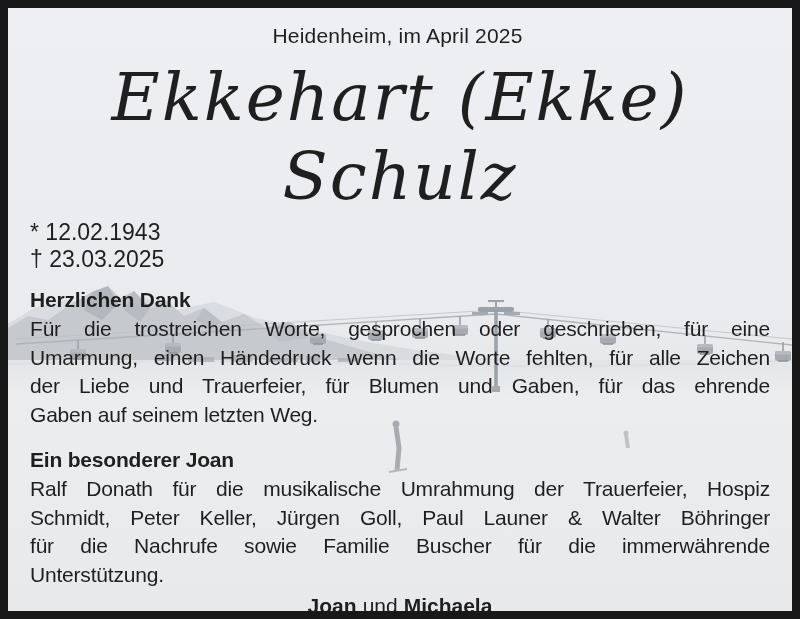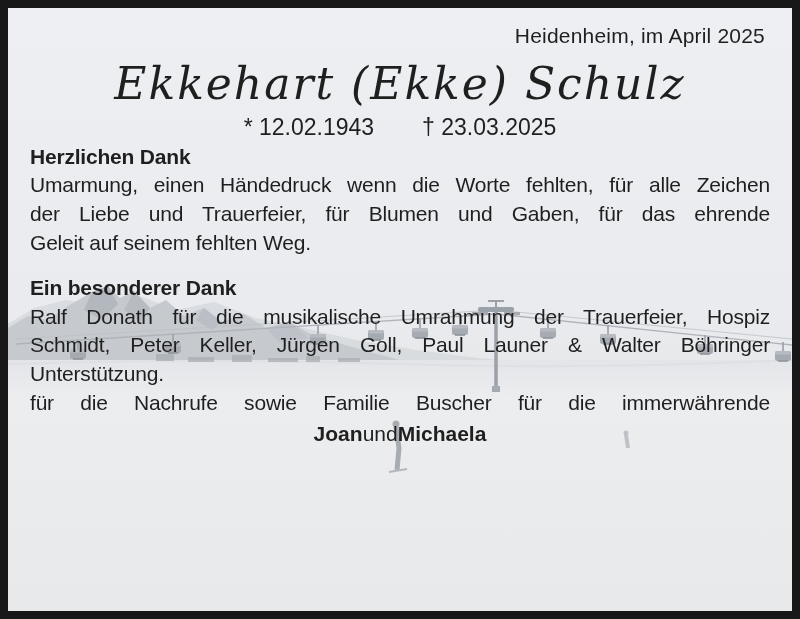--- a/index.html
+++ b/index.html
@@ -13,55 +13,56 @@
     font-family:"Liberation Sans", sans-serif;
     color:#1f1f1f;
   }
   .photo{position:absolute;inset:0;width:100%;height:100%;}
   .content{
     position:absolute;inset:0;
     padding:10px 22px 0 22px;
     box-sizing:border-box;
   }
   .dateline{
-    text-align:right;
+    text-align:center;
     font-size:21px;
     margin:6px 5px 0 0;
     letter-spacing:0.2px;
   }
   .title{
     text-align:center;
     font-family:"DejaVu Serif", serif;
     font-style:italic;
     font-weight:normal;
-    font-size:44px;
+    font-size:66px;
     line-height:1.2;
     margin:10px 0 0 0;
     letter-spacing:2px;
   }
   .dates{
     display:flex;
     justify-content:center;
-    gap:48px;
     font-size:23px;
     margin-top:3px;
+    flex-direction:column;
   }
   .section{
     font-size:21px;
     line-height:28.6px;
     letter-spacing:-0.2px;
   }
-  .section-1{margin-top:2px;}
+  .section-1{margin-top:13px;}
   .section-2{margin-top:17px;}
   .sec-heading{font-weight:bold;}
   .jline{text-align:justify;text-align-last:justify;}
   .jline.last{text-align:justify;text-align-last:left;}
   .signature{
     display:flex;
     justify-content:center;
+    gap:6px;
     font-size:21px;
     margin-top:5px;
   }
   .sig-name{font-weight:bold;}
 </style>
 </head>
 <body>
 
 <div class="frame">
 
@@ -154,33 +155,34 @@
     <h1 class="title">Ekkehart (Ekke) Schulz</h1>
 
     <div class="dates">
       <span>* 12.02.1943</span>
       <span>† 23.03.2025</span>
     </div>
 
     <div class="section section-1">
       <div class="sec-heading">Herzlichen Dank</div>
       <div>
+          <div class="jline">Für die trostreichen Worte, gesprochen oder geschrieben, für eine</div>
           <div class="jline">Umarmung, einen Händedruck wenn die Worte fehlten, für alle Zeichen</div>
           <div class="jline">der Liebe und Trauerfeier, für Blumen und Gaben, für das ehrende</div>
-          <div class="jline last">Geleit auf seinem fehlten Weg.</div>
+          <div class="jline last">Gaben auf seinem letzten Weg.</div>
         </div>
     </div>
 
     <div class="section section-2">
-      <div class="sec-heading">Ein besonderer Dank</div>
+      <div class="sec-heading">Ein besonderer Joan</div>
       <div>
           <div class="jline">Ralf Donath für die musikalische Umrahmung der Trauerfeier, Hospiz</div>
           <div class="jline">Schmidt, Peter Keller, Jürgen Goll, Paul Launer &amp; Walter Böhringer</div>
+          <div class="jline">für die Nachrufe sowie Familie Buscher für die immerwährende</div>
           <div class="jline last">Unterstützung.</div>
-          <div class="jline">für die Nachrufe sowie Familie Buscher für die immerwährende</div>
         </div>
     </div>
 
     <div class="signature">
       <span class="sig-name">Joan</span>
       <span>und</span>
       <span class="sig-name">Michaela</span>
     </div>
 
   </div>

